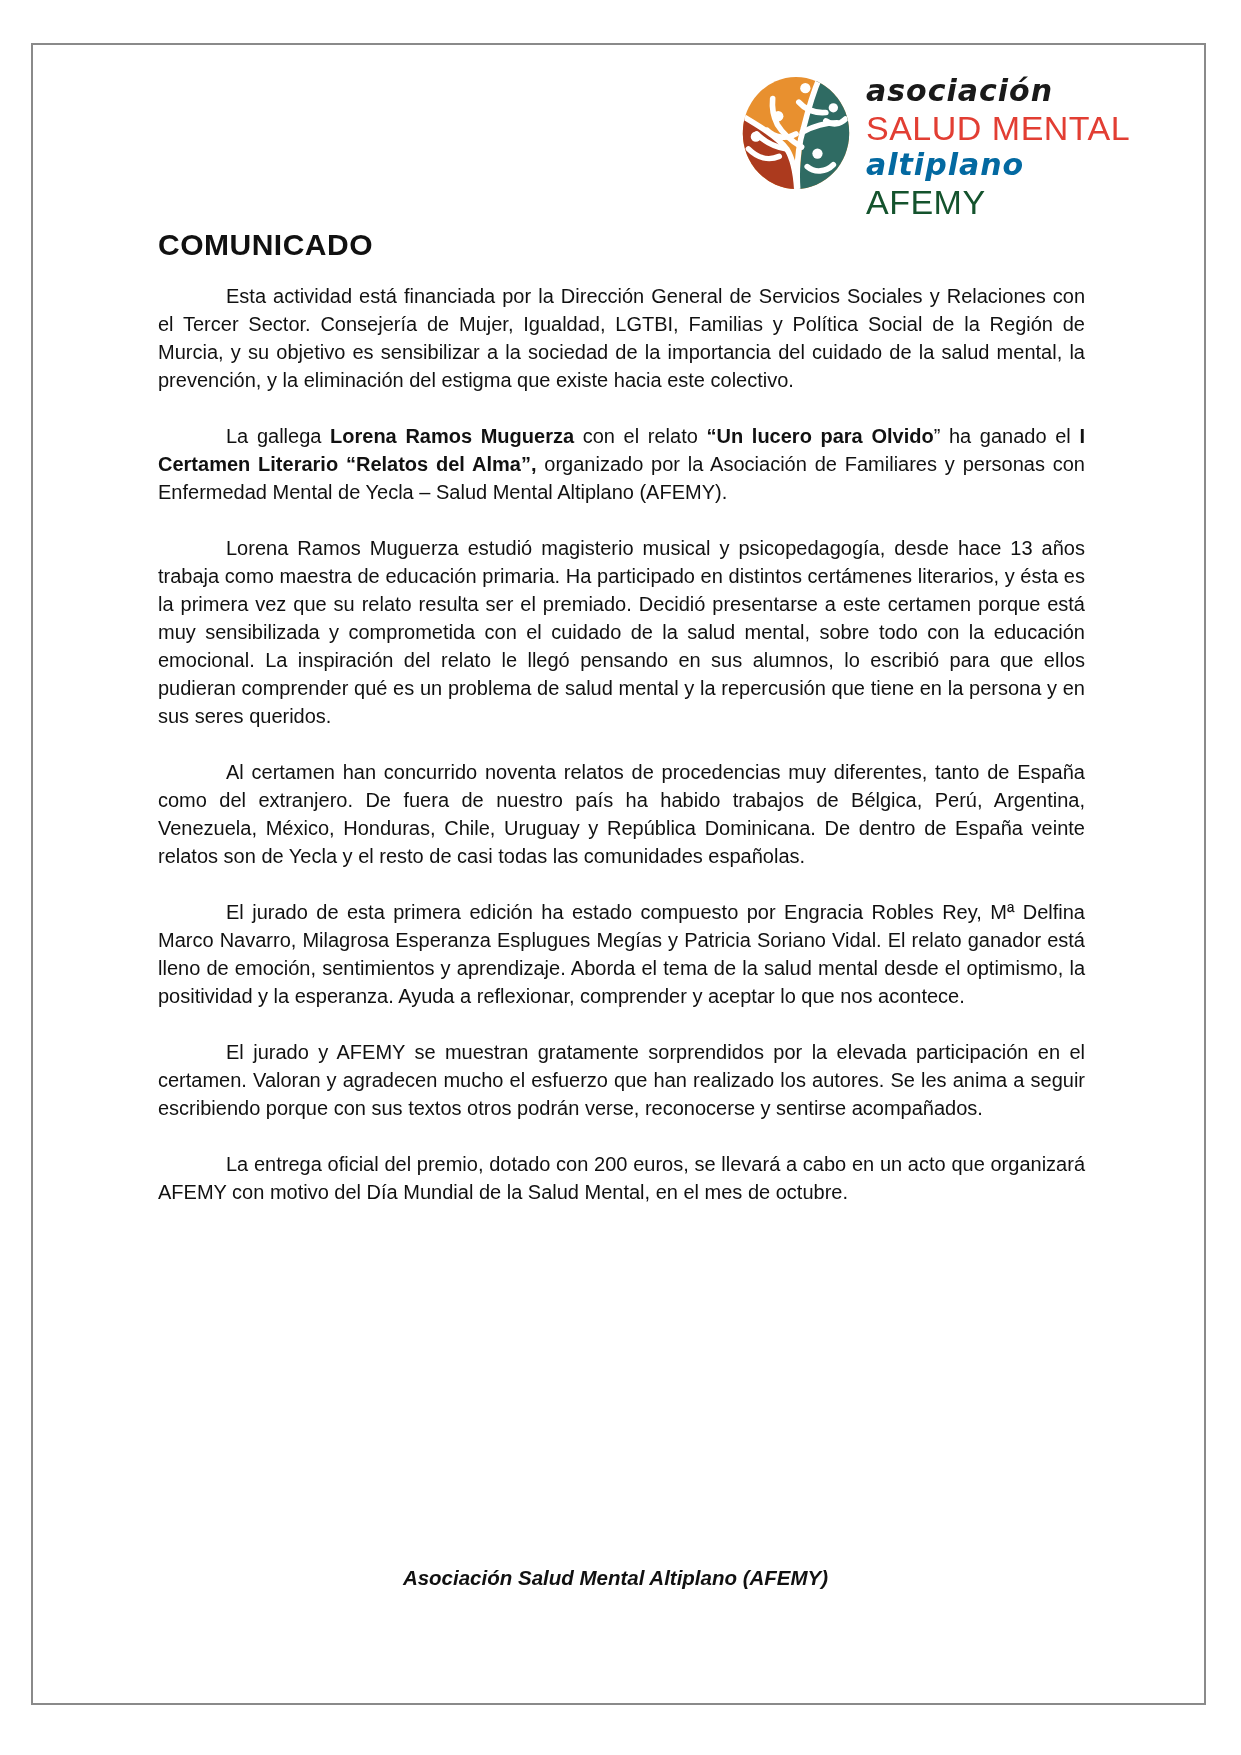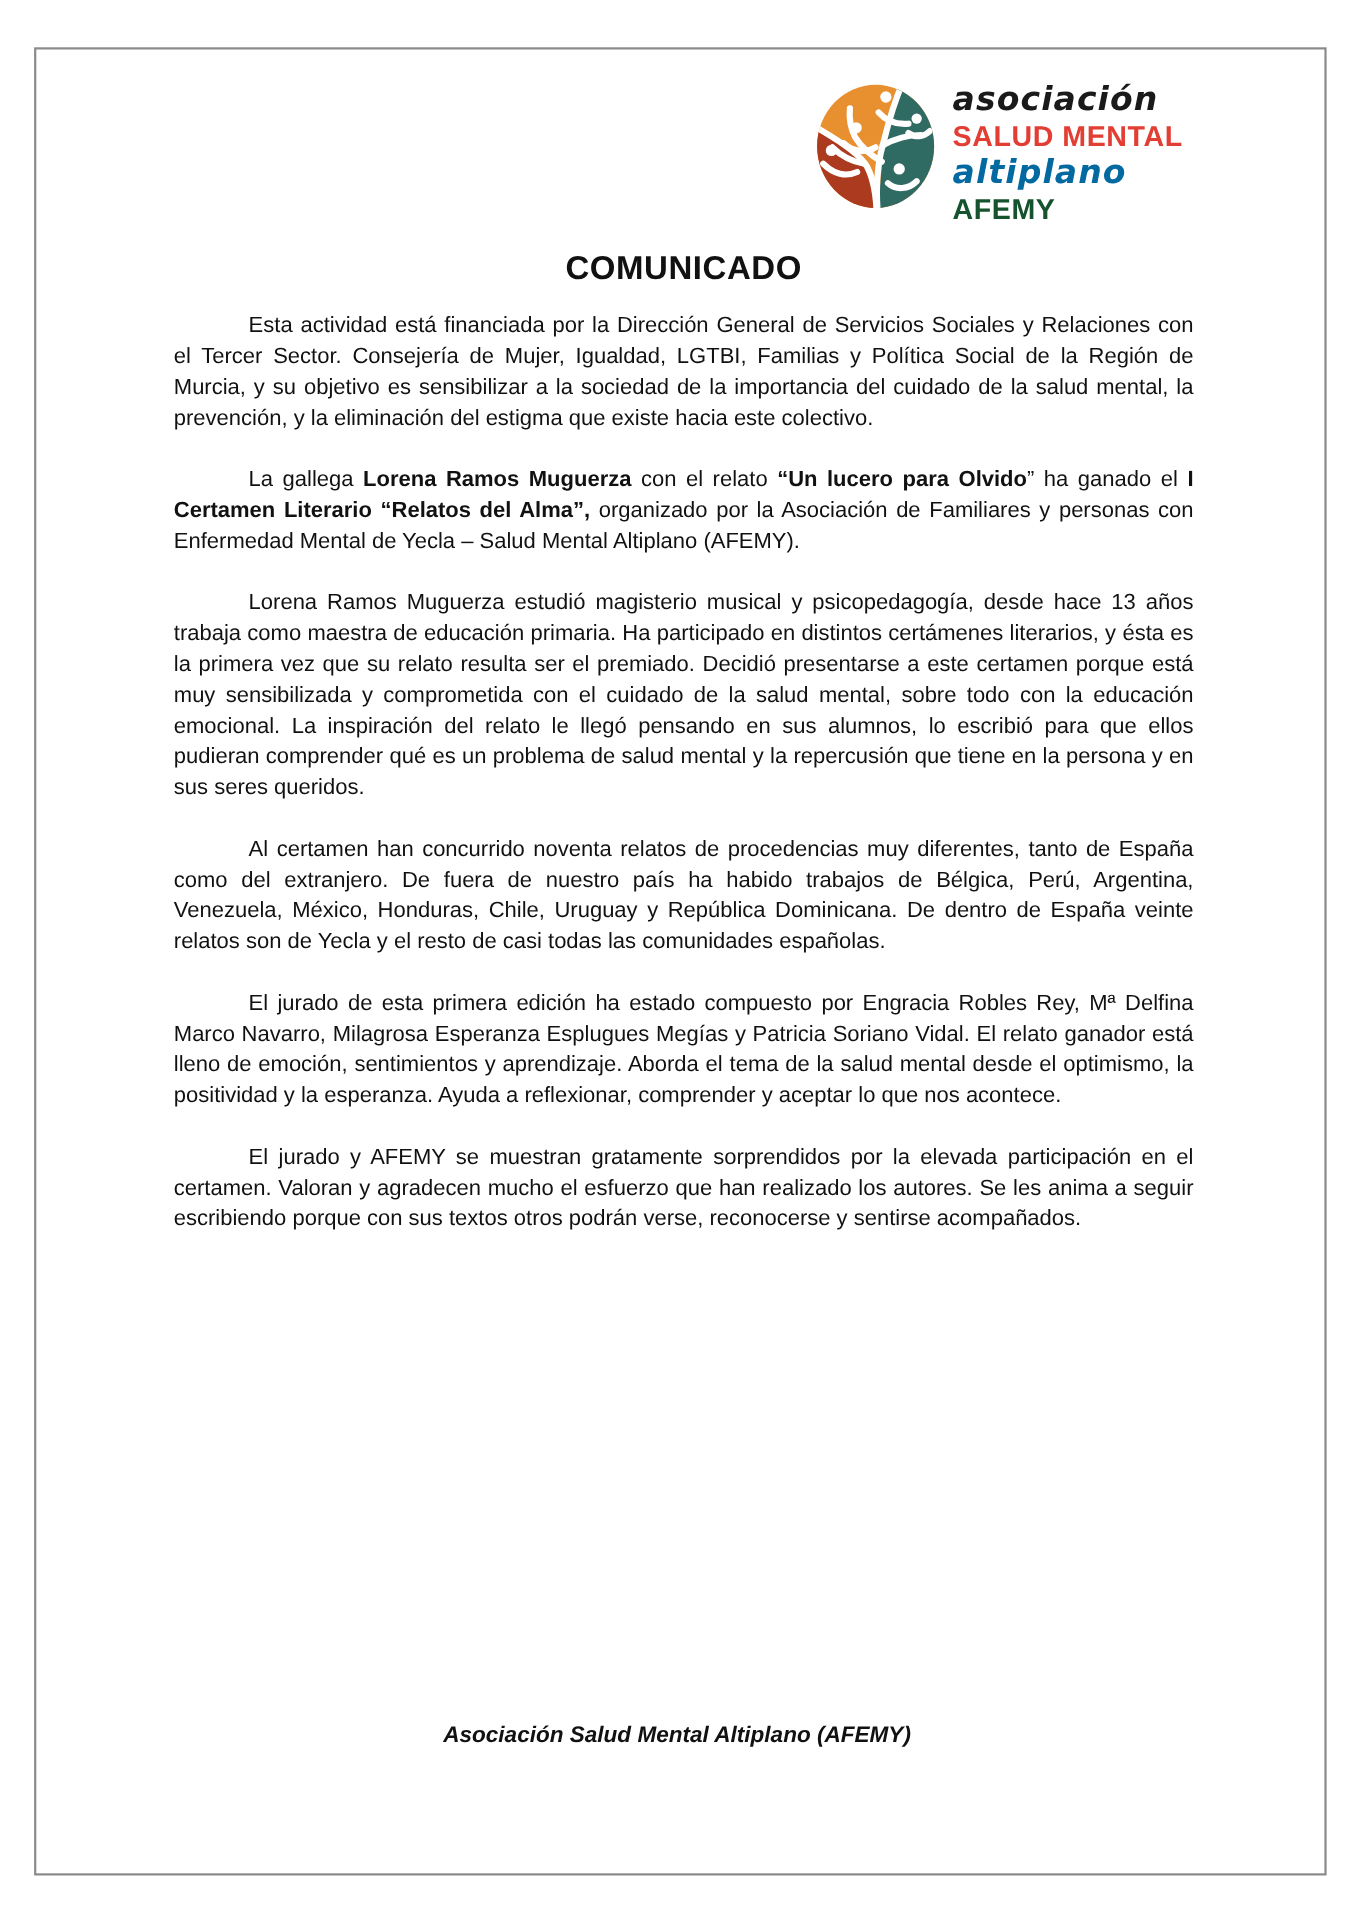--- a/index.html
+++ b/index.html
@@ -38,31 +38,31 @@
   }
   .logo-script{
     font-family:"DejaVu Sans", sans-serif;
     font-style:italic;
     font-weight:600;
     font-size:30px;
     letter-spacing:1px;
     color:#1a1a1a;
   }
   .logo-caps{
-    font-weight:bold;
-    font-size:26px;
+    font-weight:normal;
+    font-size:34px;
     letter-spacing:0.5px;
   }
   .logo-text > div{margin-bottom:5px;}
   
   .doc-title{
     position:absolute;
     left:158px;top:228px;
     width:927px;
-    text-align:center;
+    text-align:left;
     font-size:30px;
     font-weight:bold;
     letter-spacing:0.5px;
     margin:0;
   }
   .doc-body{
     position:absolute;
     left:158px;top:282px;
     width:927px;
     font-size:20px;
@@ -138,15 +138,16 @@
 
 <h1 class="doc-title">COMUNICADO</h1>
 
 <div class="doc-body">
     <p class="para">Esta actividad está financiada por la Dirección General de Servicios Sociales y Relaciones con el Tercer Sector. Consejería de Mujer, Igualdad, LGTBI, Familias y Política Social de la Región de Murcia, y su objetivo es sensibilizar a la sociedad de la importancia del cuidado de la salud mental, la prevención, y la eliminación del estigma que existe hacia este colectivo.</p>
     <p class="para">La gallega <b>Lorena Ramos Muguerza</b> con el relato <b>“Un lucero para Olvido</b>” ha ganado el <b>I Certamen Literario “Relatos del Alma”,</b> organizado por la Asociación de Familiares y personas con Enfermedad Mental de Yecla – Salud Mental Altiplano (AFEMY).</p>
     <p class="para">Lorena Ramos Muguerza estudió magisterio musical y psicopedagogía, desde hace 13 años trabaja como maestra de educación primaria. Ha participado en distintos certámenes literarios, y ésta es la primera vez que su relato resulta ser el premiado. Decidió presentarse a este certamen porque está muy sensibilizada y comprometida con el cuidado de la salud mental, sobre todo con la educación emocional. La inspiración del relato le llegó pensando en sus alumnos, lo escribió para que ellos pudieran comprender qué es un problema de salud mental y la repercusión que tiene en la persona y en sus seres queridos.</p>
     <p class="para">Al certamen han concurrido noventa relatos de procedencias muy diferentes, tanto de España como del extranjero. De fuera de nuestro país ha habido trabajos de Bélgica, Perú, Argentina, Venezuela, México, Honduras, Chile, Uruguay y República Dominicana. De dentro de España veinte relatos son de Yecla y el resto de casi todas las comunidades españolas.</p>
     <p class="para">El jurado de esta primera edición ha estado compuesto por Engracia Robles Rey, Mª Delfina Marco Navarro, Milagrosa Esperanza Esplugues Megías y Patricia Soriano Vidal. El relato ganador está lleno de emoción, sentimientos y aprendizaje. Aborda el tema de la salud mental desde el optimismo, la positividad y la esperanza. Ayuda a reflexionar, comprender y aceptar lo que nos acontece.</p>
     <p class="para">El jurado y AFEMY se muestran gratamente sorprendidos por la elevada participación en el certamen. Valoran y agradecen mucho el esfuerzo que han realizado los autores. Se les anima a seguir escribiendo porque con sus textos otros podrán verse, reconocerse y sentirse acompañados.</p>
+    <p class="para">La entrega oficial del premio, dotado con 200 euros, se llevará a cabo en un acto que organizará AFEMY con motivo del Día Mundial de la Salud Mental, en el mes de octubre.</p>
   </div>
 
 <div class="signature">Asociación Salud Mental Altiplano (AFEMY)</div>
 
 </body></html>

